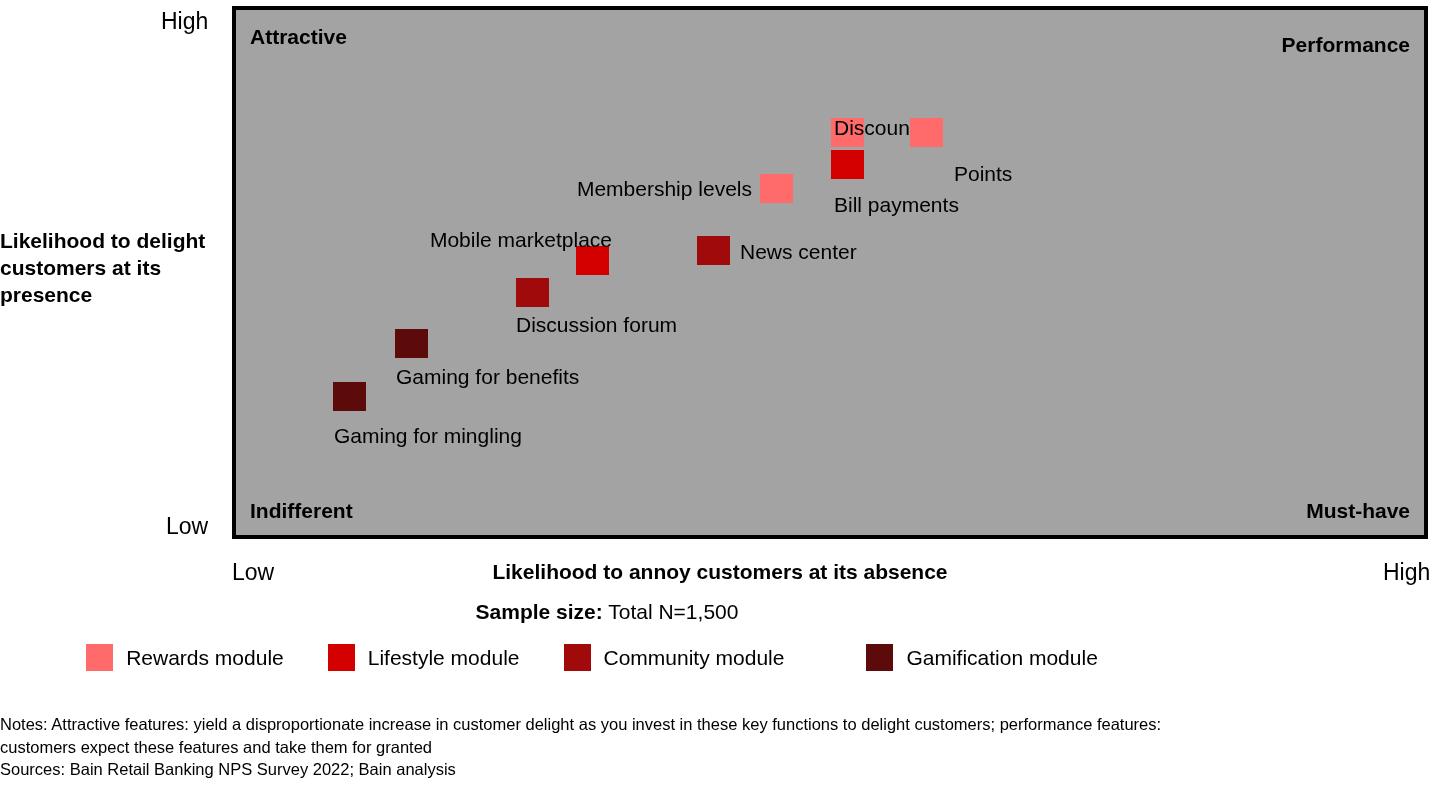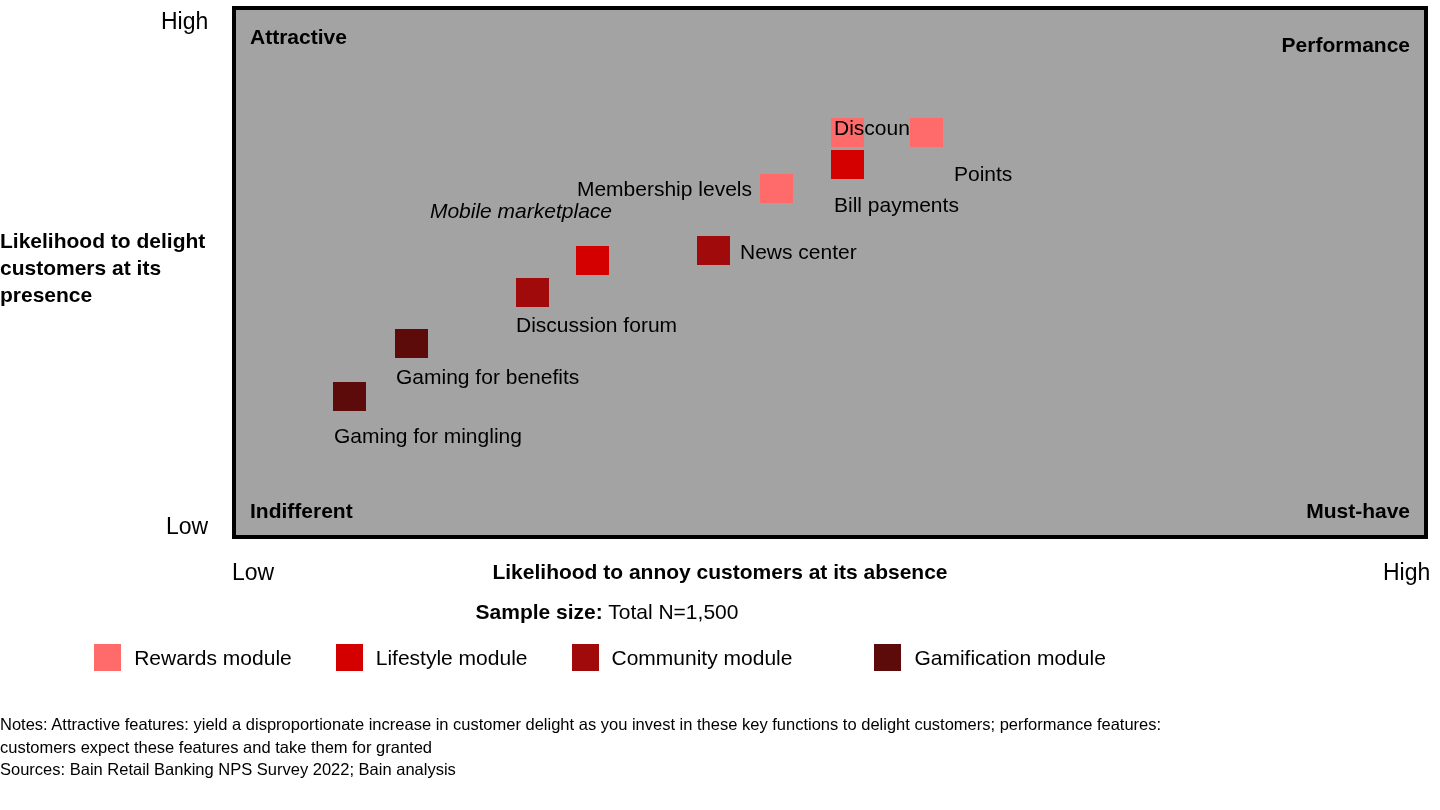--- a/index.html
+++ b/index.html
@@ -96,21 +96,21 @@
     font-size: 21px;
     line-height: 1;
     white-space: nowrap;
     color: #000000;
   }
   .point-label.anchor-right { transform: translateX(-100%); }
 
   
   #legend {
     position: absolute;
-    left: 8px;
+    left: 0px;
     top: 644px;
     width: 1184px;
     display: flex;
     justify-content: center;
     align-items: center;
     gap: 16px;
   }
   .legend-entry {
     display: flex;
     align-items: center;
@@ -155,21 +155,21 @@
     <div class="point-label" style="left: 834px; top: 88px; margin-top: 29px;">Discounts</div>
     <div class="point-marker" title="Points" style="left: 910px; top: 118px; background: rgb(255, 107, 107);"></div>
     <div class="point-label" style="left: 954px; top: 131px; margin-top: 32px;">Points</div>
     <div class="point-marker" title="Bill payments" style="left: 831px; top: 150px; background: rgb(212, 0, 0);"></div>
     <div class="point-label" style="left: 834px; top: 194px;">Bill payments</div>
     <div class="point-marker" title="Membership levels" style="left: 760px; top: 174px; background: rgb(255, 107, 107);"></div>
     <div class="point-label anchor-right" style="left: 752px; top: 178px;">Membership levels</div>
     <div class="point-marker" title="News center" style="left: 697px; top: 236px; background: rgb(160, 10, 10);"></div>
     <div class="point-label" style="left: 740px; top: 241px;">News center</div>
     <div class="point-marker" title="Mobile marketplace" style="left: 576px; top: 246px; background: rgb(212, 0, 0);"></div>
-    <div class="point-label anchor-right" style="left: 612px; top: 200px; font-style: italic;">Mobile marketplace</div>
+    <div class="point-label anchor-right" style="left: 612px; top: 229px;">Mobile marketplace</div>
     <div class="point-marker" title="Discussion forum" style="left: 516px; top: 278px; background: rgb(160, 10, 10);"></div>
     <div class="point-label" style="left: 516px; top: 314px;">Discussion forum</div>
     <div class="point-marker" title="Gaming for benefits" style="left: 395px; top: 329px; background: rgb(92, 10, 10);"></div>
     <div class="point-label" style="left: 396px; top: 366px;">Gaming for benefits</div>
     <div class="point-marker" title="Gaming for mingling" style="left: 333px; top: 382px; background: rgb(92, 10, 10);"></div>
     <div class="point-label" style="left: 334px; top: 425px;">Gaming for mingling</div>
   </div>
 
 <div class="axis-scale" id="y-high">High</div>
 <div class="axis-scale" id="y-low">Low</div>

